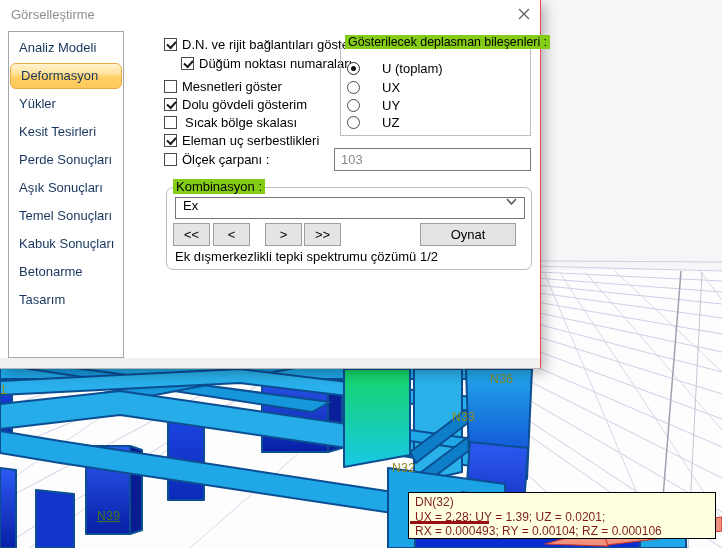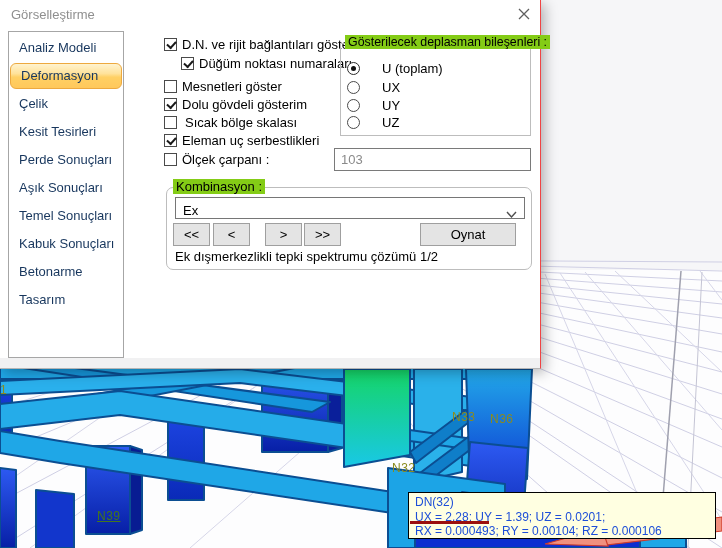--- a/index.html
+++ b/index.html
@@ -8,21 +8,21 @@
 
   
   #viewport { position:absolute; left:0; top:0; width:722px; height:548px; background:#fdfdfe; }
   #viewport svg { position:absolute; left:0; top:0; }
   .nlabel { position:absolute; font-size:12px; color:#8b8b1f; letter-spacing:.5px; }
   .nlabel.green { color:#44761c; }
 
   
   .tooltip { position:absolute; left:408px; top:492px; width:308px; height:47px;
              background:#ffffe1; border:1px solid #000; padding:2px 6px;
-             font-size:12px; line-height:14.5px; color:#1d4ed8; z-index:5; }
+             font-size:12px; line-height:14.5px; color:#7f1d1d; z-index:5; }
   .tooltip .underline { position:absolute; left:1px; top:28px; width:79px; height:3px; background:#9b0f0f; }
 
   
   .dialog { position:absolute; left:0; top:0; width:541px; height:369px; background:#fff;
             border-right:1px solid #ef4444; border-bottom:1px solid #b5b5b5;
             box-shadow:4px 4px 12px rgba(0,0,0,.28); z-index:10; font-size:13px; color:#000; }
   .dlg-title { position:absolute; left:11px; top:7px; font-size:13px; color:#8f8f8f; }
   .dlg-close { position:absolute; left:512px; top:3px; width:24px; height:22px;
                display:flex; align-items:center; justify-content:center; cursor:pointer; }
   .dlg-bottom { position:absolute; left:0; right:0; bottom:0; height:10px; background:#f1f1f2; }
@@ -50,21 +50,21 @@
                         border-radius:50%; background:#111; }
 
   .groupbox { position:absolute; border:1px solid #bdbdbd; background:transparent; }
   .gb-label { position:absolute; top:-9px; background:#84cc16; padding:0 3px; white-space:nowrap; }
 
   .scale-input { position:absolute; left:334px; top:148px; width:197px; height:23px;
                  border:1px solid #7a7a7a; font-family:"Liberation Sans",sans-serif;
                  font-size:13px; color:#8a8a8a; padding:0 6px; background:#fff; }
 
   .dropdown { position:absolute; left:8px; top:9px; width:350px; height:22px; border:1px solid #767676;
-              background:#fff; display:flex; align-items:flex-end; justify-content:space-between;
+              background:#fff; display:flex; align-items:flex-start; justify-content:space-between;
               padding:0 7px; cursor:default; }
   .btn { position:absolute; height:23px; background:#e4e4e4; border:1px solid #9f9f9f;
          display:flex; align-items:center; justify-content:center; font-size:13px; cursor:default; }
   .status-text { position:absolute; left:8px; top:61px; font-size:13px; color:#000; white-space:nowrap; }
 </style>
 </head>
 <body>
 
 <div id="viewport">
   <svg width="722" height="548" viewBox="0 0 722 548">
@@ -129,21 +129,21 @@
       <polygon points="415,537 640,530 640,548 415,548" fill="#0c2ed0"></polygon>
       <polygon points="640,531 686,534 686,548 640,548" fill="#1fa7e7"></polygon>
     </g>
 
     <g fill="#f0907e" stroke="#cf3b2a" stroke-width="1.2">
       <polygon points="600,533 722,517 722,531 606,545"></polygon>
       <polygon points="545,544 602,528 608,546"></polygon>
     </g>
   </svg>
 
-  <span class="nlabel" style="left:490px; top:372px;margin-top:40px;">N36</span>
+  <span class="nlabel" style="left:490px; top:372px;">N36</span>
   <span class="nlabel" style="left:452px; top:410px;">N33</span>
   <span class="nlabel" style="left:392px; top:461px;">N32</span>
   <span class="nlabel green" style="left:97px; top:509px;text-decoration:underline;">N39</span>
   <span class="nlabel" style="left:0px; top:383px;">1</span>
 </div>
 
 <div class="tooltip">
   <div>DN(32)</div>
   <div>UX = 2.28; UY = 1.39; UZ = 0.0201;</div>
   <div>RX = 0.000493; RY = 0.00104; RZ = 0.000106</div>
@@ -155,21 +155,21 @@
   <div class="dlg-close">
     <svg width="12" height="12" viewBox="0 0 12 12">
       <path d="M1,1 L11,11 M11,1 L1,11" stroke="#5f5f5f" stroke-width="1.3"></path>
     </svg>
   </div>
   <div class="dlg-bottom"></div>
 
   <div class="listbox">
     <div class="lb-item">Analiz Modeli</div>
     <div class="lb-item selected">Deformasyon</div>
-    <div class="lb-item">Çelik</div>
+    <div class="lb-item">Yükler</div>
     <div class="lb-item">Kesit Tesirleri</div>
     <div class="lb-item">Perde Sonuçları</div>
     <div class="lb-item">Aşık Sonuçları</div>
     <div class="lb-item">Temel Sonuçları</div>
     <div class="lb-item">Kabuk Sonuçları</div>
     <div class="lb-item">Betonarme Tasarım</div>
   </div>
 
   <div class="cbrow" style="left:164px; top:37px;">
     <span class="cb checked"></span>

